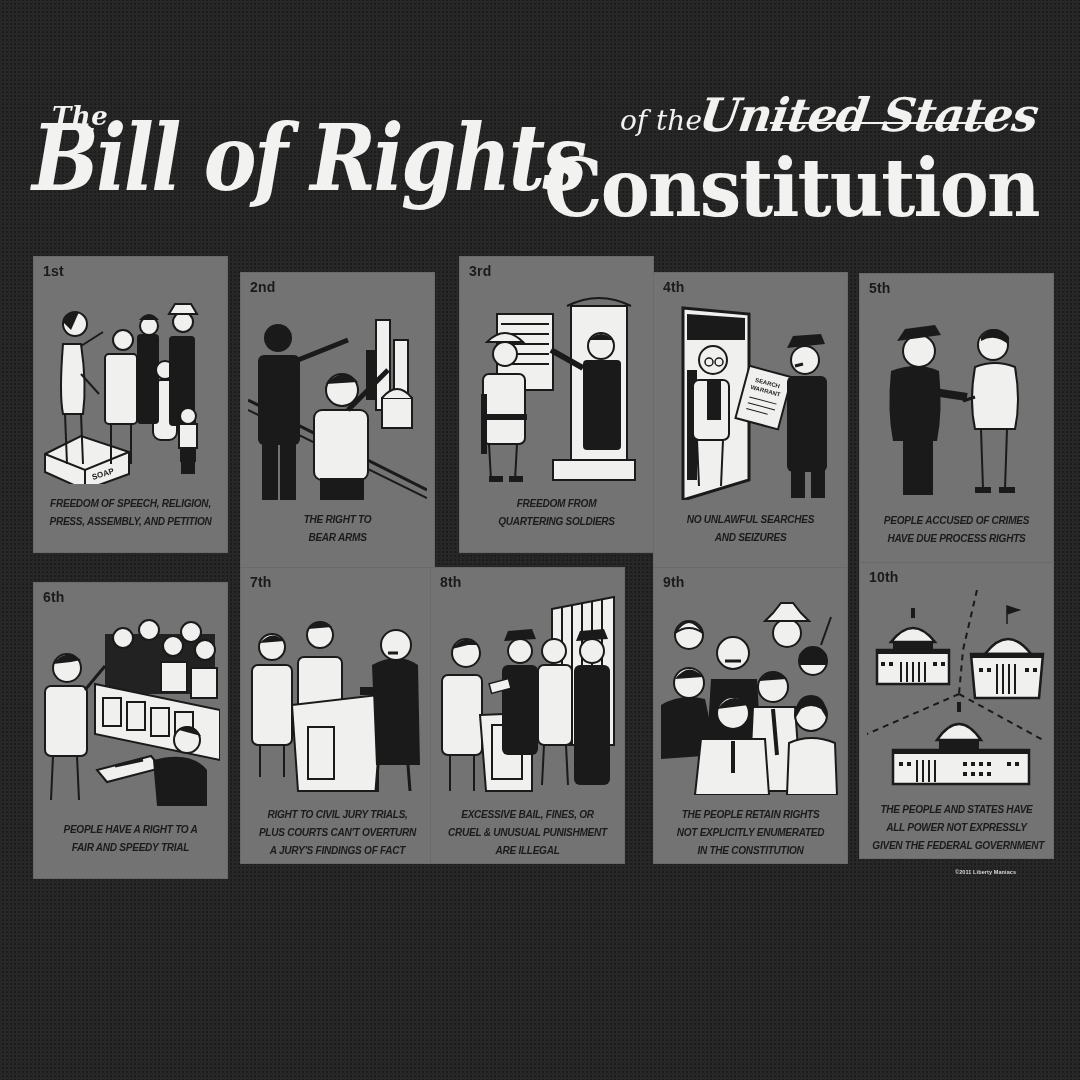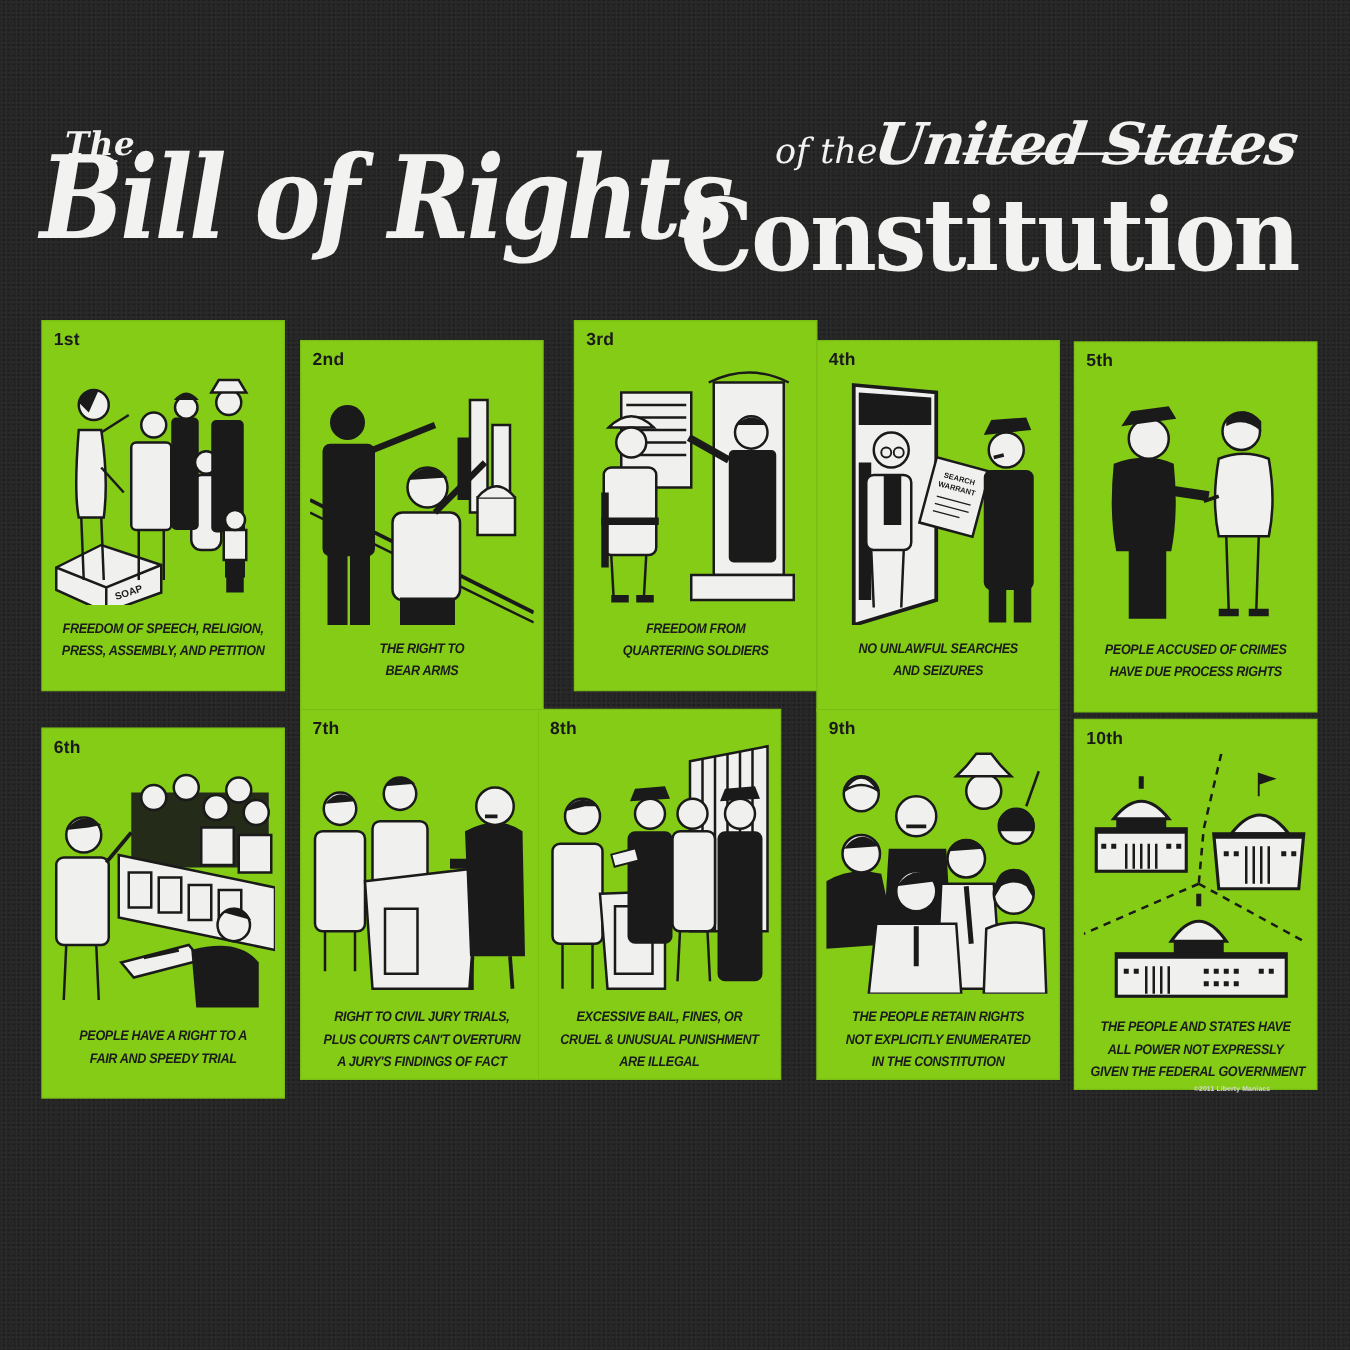--- a/index.html
+++ b/index.html
@@ -17,21 +17,21 @@
   .t-the { position:absolute; left:52px; top:101px; font-family:"DejaVu Serif", serif; font-style:italic; font-weight:bold; font-size:26px; letter-spacing:0.5px; }
   .t-the-ul { position:absolute; left:50px; top:128px; width:44px; height:2px; background:#f2f2f0; border-radius:2px; }
   .t-bill { position:absolute; left:32px; top:112px; font-family:"DejaVu Serif", serif; font-weight:bold; font-style:italic; font-size:92px; line-height:1; letter-spacing:-3px; transform:scaleX(0.86); transform-origin:left top; }
   .t-ofthe { position:absolute; left:620px; top:104px; font-family:"DejaVu Serif", serif; font-style:italic; font-size:28px; }
   .t-us { position:absolute; left:700px; top:88px; font-family:"DejaVu Serif", serif; font-style:italic; font-weight:bold; font-size:46px; letter-spacing:-1px; transform:skewX(-8deg); }
   .t-us-ul { position:absolute; left:770px; top:122px; width:220px; height:2px; background:#f2f2f0; }
   .t-const { position:absolute; left:544px; top:148px; font-family:"DejaVu Serif", serif; font-weight:bold; font-size:80px; line-height:1; letter-spacing:-2px; transform:scaleX(0.92); transform-origin:left top; }
 
   .grid { position:absolute; left:33px; top:256px; width:1022px; }
   .panel {
-    position:absolute; width:195px; height:297px; background:#84cc16;
+    position:absolute; width:195px; height:297px; background:#737373;
     box-shadow: inset 0 0 0 1px rgba(0,0,0,0.08);
   }
   .panel .num { position:absolute; left:10px; top:7px; font-weight:bold; font-size:14px; color:#1a1a1a; letter-spacing:0.2px; }
   .panel .art { position:absolute; left:8px; top:28px; width:179px; height:200px; }
   .panel .caption {
     position:absolute; left:4px; right:4px; top:238px; text-align:center;
     font-family:"Liberation Sans", sans-serif; font-weight:bold; font-style:italic;
     font-size:11.2px; line-height:18px; color:#1b1b1b; letter-spacing:-0.3px;
     transform:scaleX(0.9); transform-origin:center top; text-transform:uppercase;
   }
@@ -313,21 +313,21 @@
       <path d="M134 124 Q134 100 150 100 Q166 100 166 124 L160 114 Q150 108 140 114 Z" fill="#1a1a1a"></path>
       <path d="M128 148 Q150 138 174 148 L176 200 L126 200 Z" fill="#f0f0ee" stroke="#1a1a1a" stroke-width="2"></path>
     </svg>
     <div class="caption">
       <span>The people retain rights</span>
       <span>not explicitly enumerated</span>
       <span>in the Constitution</span>
     </div>
   </div>
 
-  <div class="panel" style="left:826px;top:319px">
+  <div class="panel" style="left:826px;top:306px">
     <div class="num">10th</div>
     <svg class="art" viewBox="0 0 179 200">
       <path d="M110 0 L96 60 L92 104" fill="none" stroke="#1a1a1a" stroke-width="2" stroke-dasharray="6 5"></path>
       <path d="M92 104 L0 144" fill="none" stroke="#1a1a1a" stroke-width="2" stroke-dasharray="6 5"></path>
       <path d="M92 104 L176 150" fill="none" stroke="#1a1a1a" stroke-width="2" stroke-dasharray="6 5"></path>
       <g>
         <path d="M24 52 Q46 24 68 52 Z" fill="#f0f0ee" stroke="#1a1a1a" stroke-width="2.5"></path>
         <rect x="44" y="18" width="4" height="10" fill="#1a1a1a"></rect>
         <rect x="26" y="52" width="40" height="8" fill="#1a1a1a"></rect>
         <rect x="10" y="60" width="72" height="34" fill="#f0f0ee" stroke="#1a1a1a" stroke-width="2.5"></rect>

